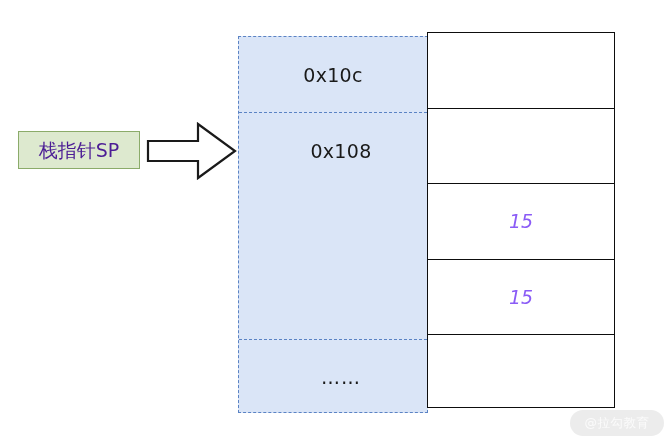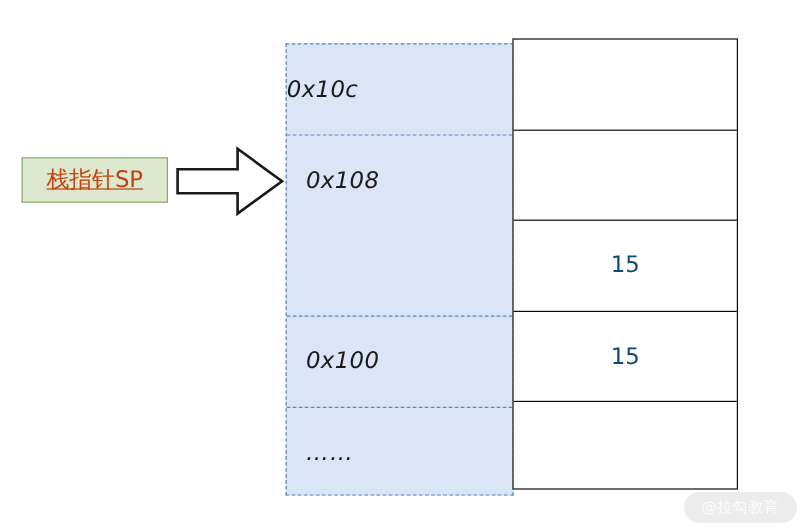--- a/index.html
+++ b/index.html
@@ -27,25 +27,24 @@
     height: 38px;
     background: #dde9cf;
     border: 1.5px solid #8bab6a;
     box-sizing: border-box;
     display: flex;
     align-items: center;
     justify-content: center;
   }
   .sp-box .sp-text {
     font-size: 19px;
-    color: #c2410c;
+    color: #4c1d95;
     line-height: 1;
     white-space: nowrap;
     font-family: "DejaVu Sans", "Liberation Sans", sans-serif;
-    text-decoration: underline;
   }
 
   
   .arrow-wrap {
     position: absolute;
     left: 146px;
     top: 120px;
     width: 92px;
     height: 62px;
   }
@@ -79,22 +78,22 @@
     box-sizing: border-box;
   }
 
   .addr-cell {
     position: absolute;
     left: 0;
     width: 100%;
     height: 75.4px;
     display: flex;
     align-items: center;
-    box-sizing: border-box;
-    font-style: italic;
+    justify-content: center;
+    box-sizing: border-box;
   }
   .addr-cell + .addr-cell {
     border-top: 1.3px dashed #5b83c4;
     padding-left: 16px;
   }
   .addr-cell .cell-text {
     font-size: 19px;
     color: #1a1a1a;
     letter-spacing: 0.3px;
     font-family: "DejaVu Sans", "Liberation Sans", sans-serif;
@@ -112,22 +111,23 @@
     display: flex;
     align-items: center;
     justify-content: center;
     box-sizing: border-box;
   }
   .val-cell + .val-cell {
     border-top: 1.7px solid #0d0d0d;
   }
   .val-cell .cell-text {
     font-size: 19px;
-    color: #0c4a6e;
-    font-family: "DejaVu Sans", "Liberation Sans", sans-serif;
+    color: #8b5cf6;
+    font-family: "DejaVu Sans", "Liberation Sans", sans-serif;
+    font-style: italic;
   }
 
   
   .watermark {
     position: absolute;
     left: 570px;
     top: 410px;
     width: 94px;
     height: 26px;
     background: #ececec;
@@ -160,23 +160,20 @@
 
   <div class="mem-table">
 
     <div class="col-addr">
       <div class="addr-cell" style="top:0px;">
         <span class="cell-text">0x10c</span>
       </div>
       <div class="addr-cell" style="top:75.4px;">
         <span class="cell-text">0x108</span>
       </div>
-      <div class="addr-cell" style="top:226.2px;">
-        <span class="cell-text">0x100</span>
-      </div>
       <div class="addr-cell" style="top:301.6px;">
         <span class="cell-text dots">……</span>
       </div>
     </div>
 
     <div class="col-val">
       <div class="val-cell" style="top:0px;">
         <span class="cell-text"></span>
       </div>
       <div class="val-cell" style="top:75.2px;">

